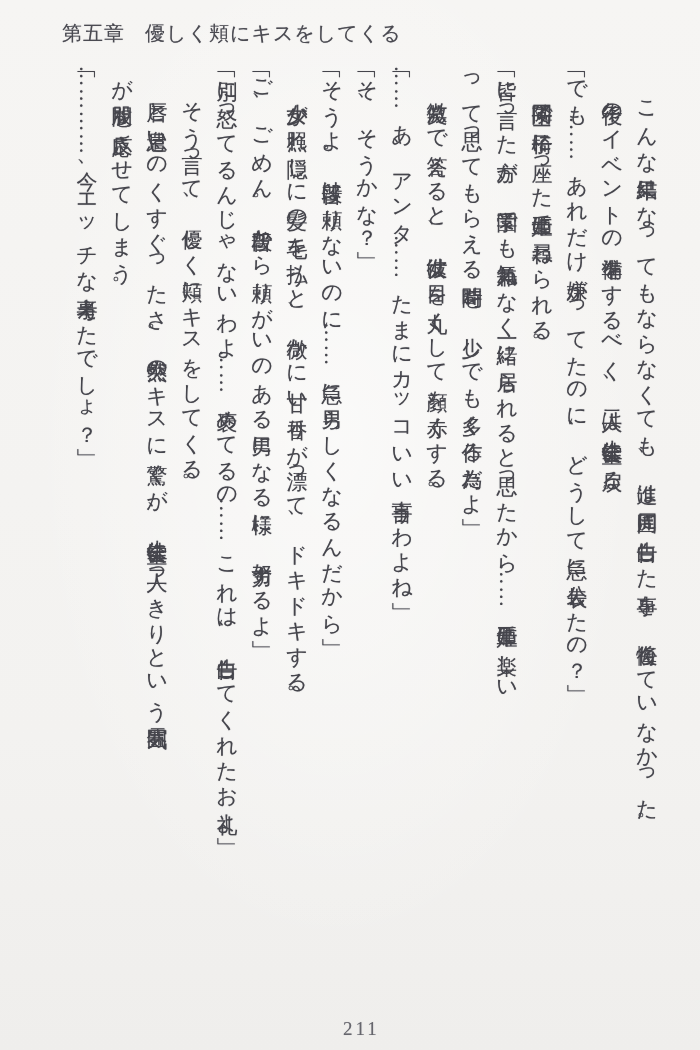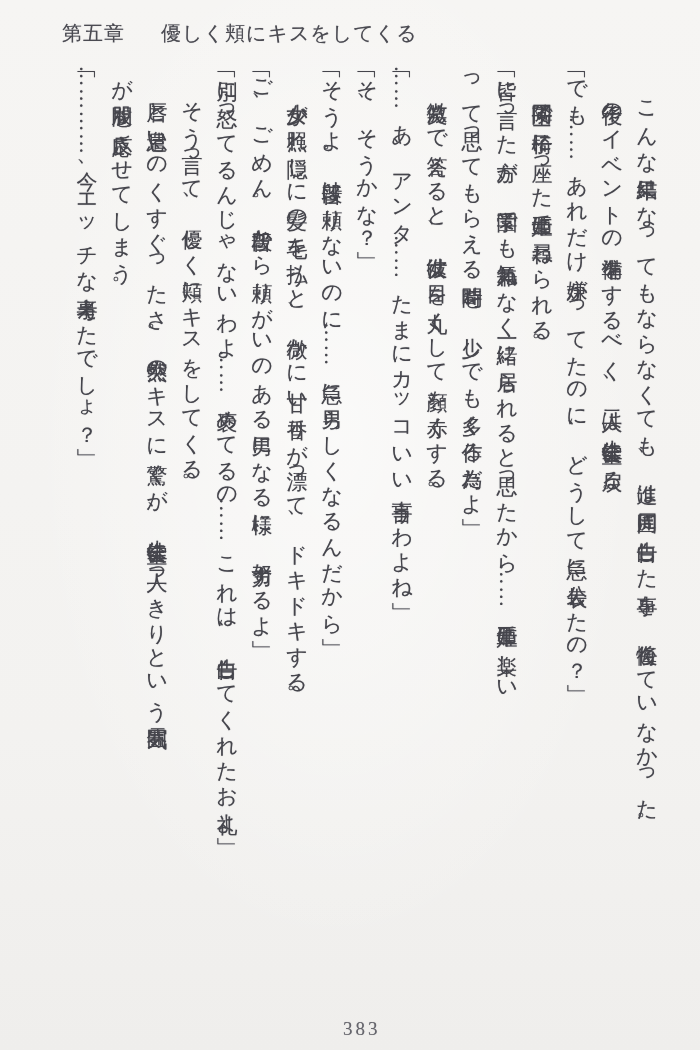--- a/index.html
+++ b/index.html
@@ -19,21 +19,21 @@
     inset: 0;
     background:
       radial-gradient(ellipse at 48% 42%, rgba(255,255,255,0.55) 0%, rgba(255,255,255,0) 60%),
       linear-gradient(180deg, #f6f5f3 0%, #f3f2f0 70%, #efeeec 100%);
   }
   .page-header {
     position: absolute;
     left: 62px;
     top: 22px;
     display: flex;
-    gap: 36px;
+    gap: 20px;
     font-size: 20px;
     line-height: 22px;
     color: #4b4b52;
     letter-spacing: 1px;
     text-shadow: 0 0 0.7px rgba(75,75,85,0.55);
     white-space: nowrap;
   }
   .body-text {
     position: absolute;
     top: 64px;
@@ -85,13 +85,13 @@
   <p>「そうよ。普段は頼りないのに……急に男らしくなるんだから」</p>
   <p>　少女が照れ隠しに髪の毛を払うと、微かに甘い香りが漂って、ドキドキする。</p>
   <p>「ご、ごめん。普段から頼りがいのある男になる様に、努力するよ」</p>
   <p>「別に怒ってるんじゃないわよ……褒めてるの……これは、告白してくれたお礼よ」</p>
   <p>　そう言って、優しく頬にキスをしてくる。</p>
   <p>　唇と息遣いのくすぐったさ。突然のキスに驚くが、生徒会室に二人っきりという雰囲気</p>
   <p>が股間を反応させてしまう。</p>
   <p>「…………今、エッチな事考えたでしょ？」</p>
 </div>
 
-<div class="page-number">383</div>
+<div class="page-number">211</div>
 
 </body></html>

